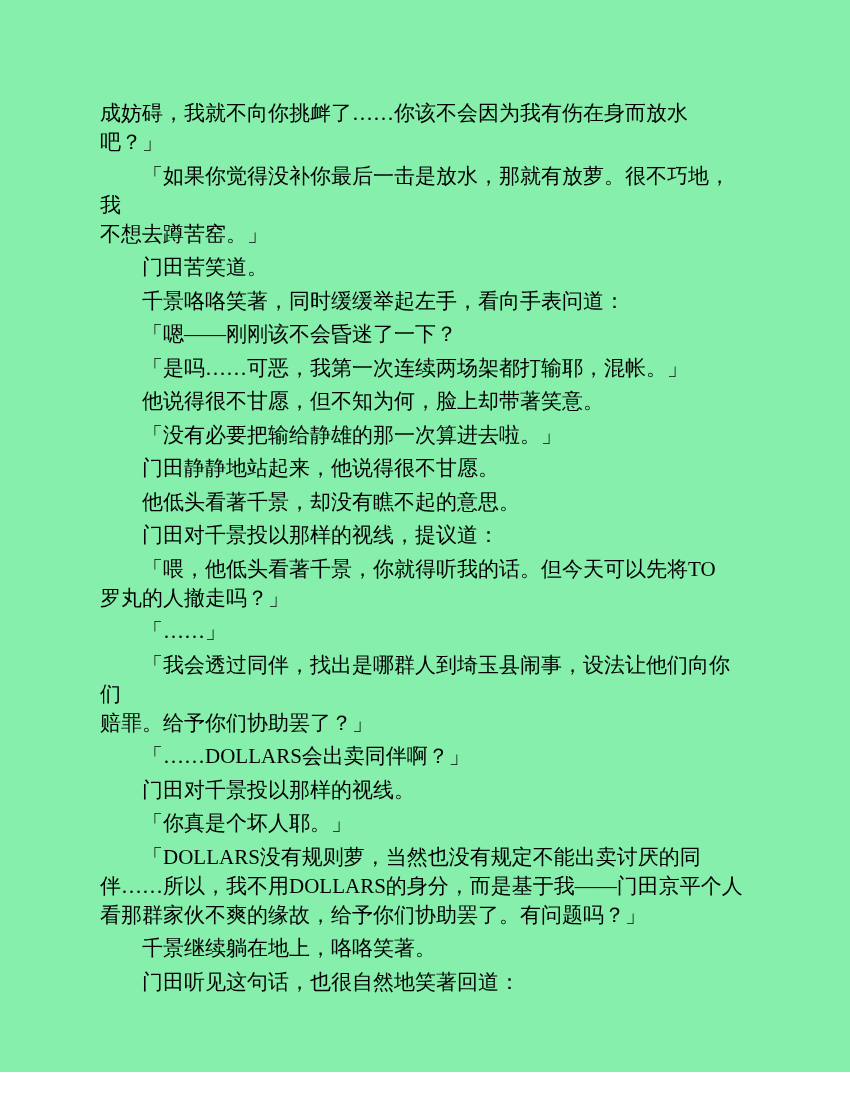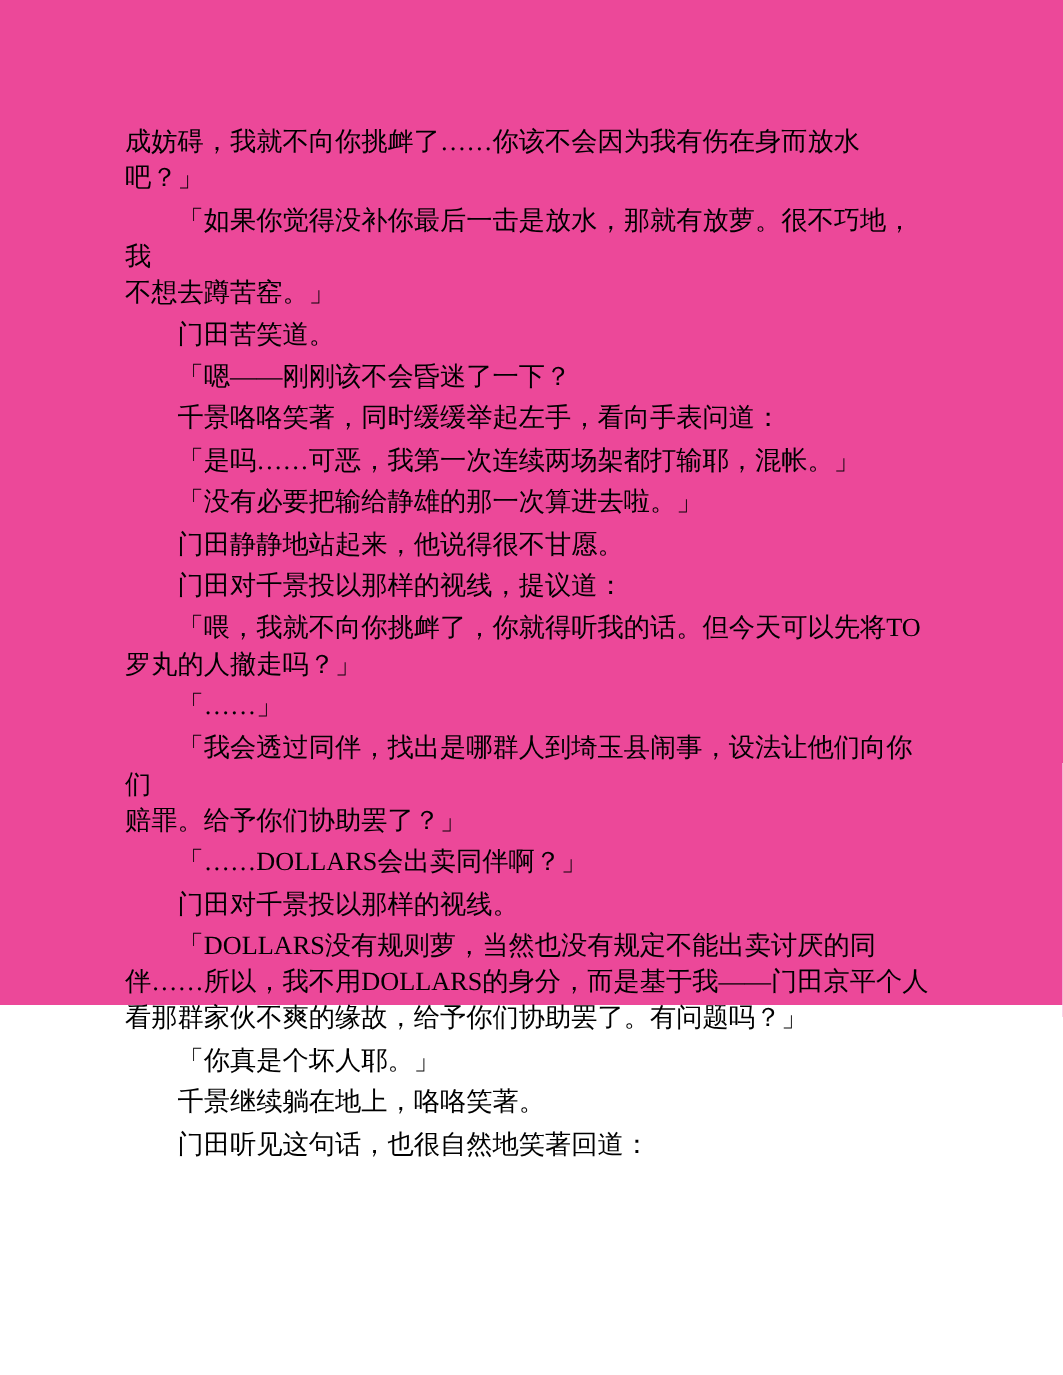--- a/index.html
+++ b/index.html
@@ -9,23 +9,23 @@
   }
   body {
     width: 850px;
     height: 1100px;
     overflow: hidden;
     font-family: "Liberation Serif", "DejaVu Serif", serif;
   }
   .page {
     box-sizing: border-box;
     width: 850px;
-    height: 804px;
+    height: 1072px;
     padding: 99px 100px 0 100px;
-    background: #ec4899;
+    background: #86efac;
   }
   .para {
     margin: 0 0 4.5px 0;
     font-size: 21px;
     line-height: 29px;
     color: #000000;
     white-space: pre-line;      
     text-indent: 2em;           
     text-align: left;
     word-break: break-all;
@@ -35,32 +35,34 @@
   }
 </style>
 </head>
 <body>
 
 <div class="page">
   <p class="para continuation">成妨碍，我就不向你挑衅了……你该不会因为我有伤在身而放水吧？」</p>
   <p class="para">「如果你觉得没补你最后一击是放水，那就有放萝。很不巧地，我
 不想去蹲苦窑。」</p>
   <p class="para">门田苦笑道。</p>
+  <p class="para">千景咯咯笑著，同时缓缓举起左手，看向手表问道：</p>
   <p class="para">「嗯——刚刚该不会昏迷了一下？</p>
-  <p class="para">千景咯咯笑著，同时缓缓举起左手，看向手表问道：</p>
   <p class="para">「是吗……可恶，我第一次连续两场架都打输耶，混帐。」</p>
+  <p class="para">他说得很不甘愿，但不知为何，脸上却带著笑意。</p>
   <p class="para">「没有必要把输给静雄的那一次算进去啦。」</p>
   <p class="para">门田静静地站起来，他说得很不甘愿。</p>
+  <p class="para">他低头看著千景，却没有瞧不起的意思。</p>
   <p class="para">门田对千景投以那样的视线，提议道：</p>
-  <p class="para">「喂，我就不向你挑衅了，你就得听我的话。但今天可以先将TO
+  <p class="para">「喂，他低头看著千景，你就得听我的话。但今天可以先将TO
 罗丸的人撤走吗？」</p>
   <p class="para">「……」</p>
   <p class="para">「我会透过同伴，找出是哪群人到埼玉县闹事，设法让他们向你们
 赔罪。给予你们协助罢了？」</p>
   <p class="para">「……DOLLARS会出卖同伴啊？」</p>
   <p class="para">门田对千景投以那样的视线。</p>
+  <p class="para">「你真是个坏人耶。」</p>
   <p class="para">「DOLLARS没有规则萝，当然也没有规定不能出卖讨厌的同
 伴……所以，我不用DOLLARS的身分，而是基于我——门田京平个人
 看那群家伙不爽的缘故，给予你们协助罢了。有问题吗？」</p>
-  <p class="para">「你真是个坏人耶。」</p>
   <p class="para">千景继续躺在地上，咯咯笑著。</p>
   <p class="para">门田听见这句话，也很自然地笑著回道：</p>
 </div>
 
 </body></html>

